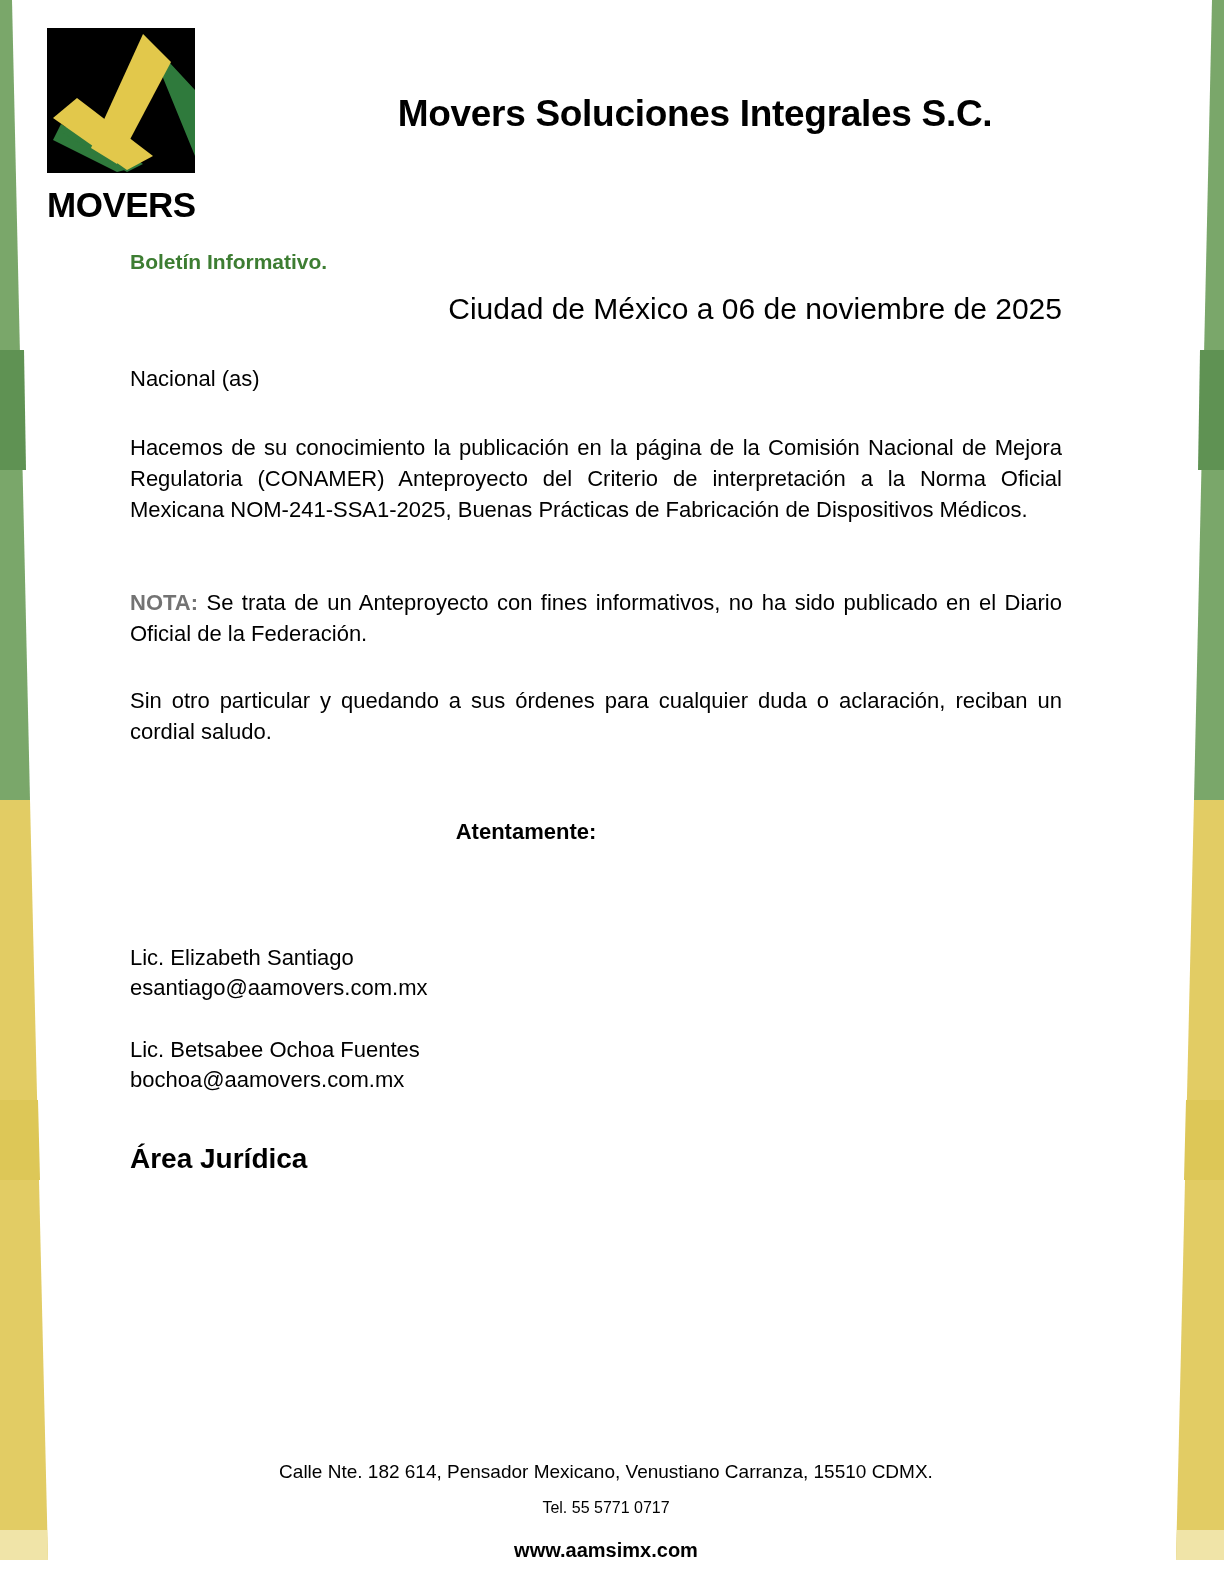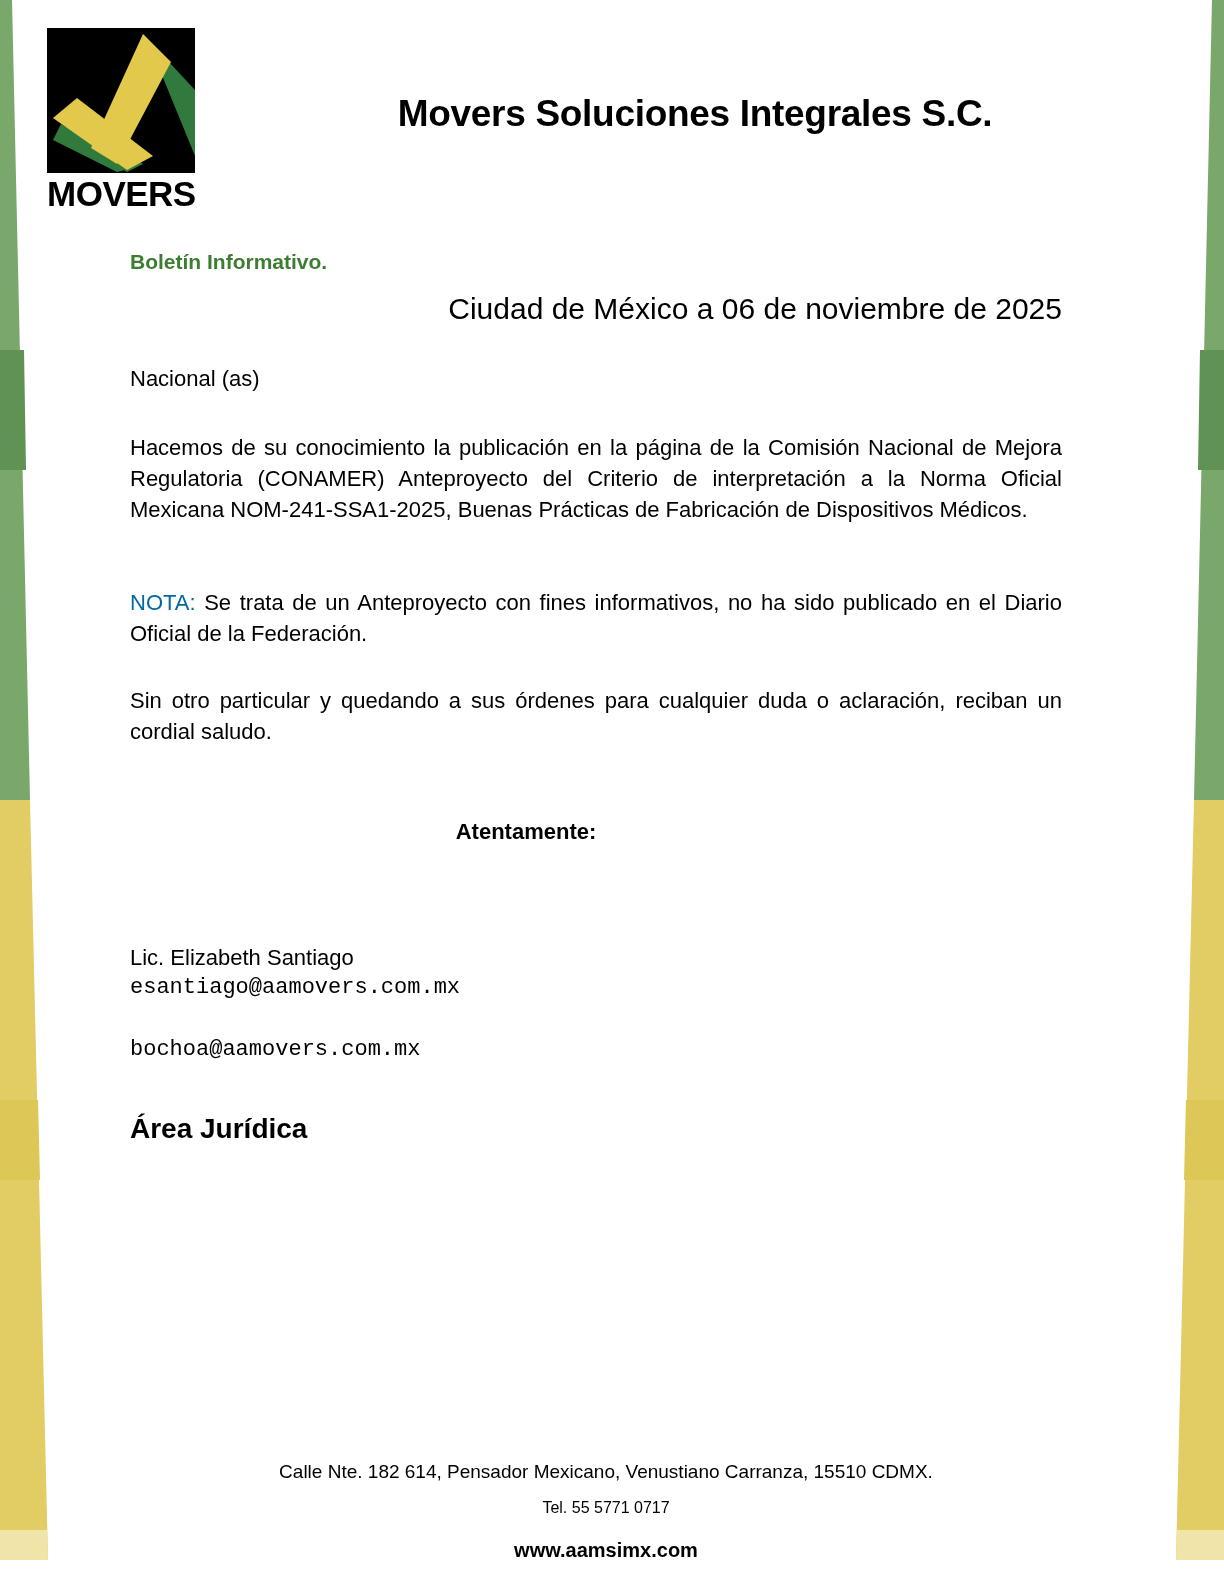--- a/index.html
+++ b/index.html
@@ -49,21 +49,21 @@
     position: relative;
     overflow: hidden;
   }
   .logo-wordmark {
     font-family: "Liberation Sans", sans-serif;
     font-weight: bold;
     font-size: 35px;
     letter-spacing: -0.5px;
     line-height: 36px;
     color: #000000;
-    margin-top: 3px;
+    margin-top: 14px;
   }
   .header-title {
     position: absolute;
     left: 230px;
     top: 93px;
     width: 930px;
     text-align: center;
     font-size: 37px;
     font-weight: bold;
     letter-spacing: -0.3px;
@@ -95,42 +95,42 @@
   .para {
     font-size: 22px;
     line-height: 31px;
     text-align: justify;
     margin: 0;
   }
   .para.main { margin-bottom: 62px; }
   .para.note { margin-bottom: 36px; }
   .para.closing { margin-bottom: 0; }
   .note-label {
-    font-weight: normal;
-    color: #0369a1;
+    font-weight: bold;
+    color: #737373;
   }
 
   .atentamente {
     font-size: 22px;
     font-weight: bold;
     text-align: center;
     margin: 72px 0 0 0;
     padding-right: 140px;
   }
   .signatories {
     margin-top: 98px;
   }
   .sig-block {
     font-size: 22px;
     line-height: 30px;
     margin-bottom: 32px;
   }
   .sig-block:last-child { margin-bottom: 0; }
   .sig-name  { display: block; }
-  .sig-email { display: block; font-family: Liberation Mono, monospace; }
+  .sig-email { display: block; }
 
   .area-juridica {
     font-size: 28px;
     font-weight: bold;
     margin: 48px 0 0 0;
     padding-right: 140px;
   }
 
   
   .footer {
@@ -214,20 +214,21 @@
   <p class="para closing">Sin otro particular y quedando a sus órdenes para cualquier duda o aclaración, reciban un cordial saludo.</p>
 
   <div class="atentamente">Atentamente:</div>
 
   <div class="signatories">
     <div class="sig-block">
       <span class="sig-name">Lic. Elizabeth Santiago</span>
       <span class="sig-email">esantiago@aamovers.com.mx</span>
     </div>
     <div class="sig-block">
+      <span class="sig-name">Lic. Betsabee Ochoa Fuentes</span>
       <span class="sig-email">bochoa@aamovers.com.mx</span>
     </div>
   </div>
 
   <div class="area-juridica">Área Jurídica</div>
 </div>
 
 <div class="footer">
   <div class="footer-address">Calle Nte. 182 614, Pensador Mexicano, Venustiano Carranza, 15510 CDMX.</div>
   <div class="footer-tel">Tel. 55 5771 0717</div>

